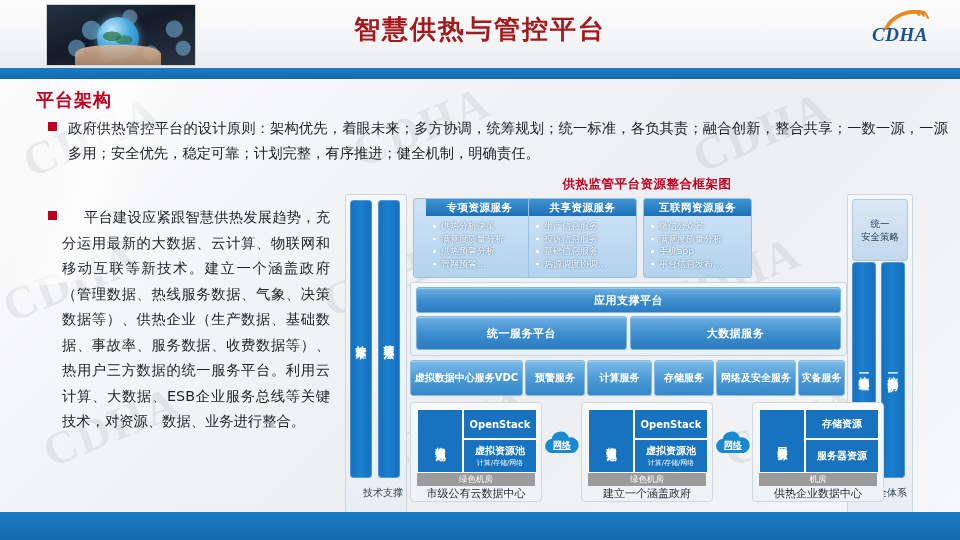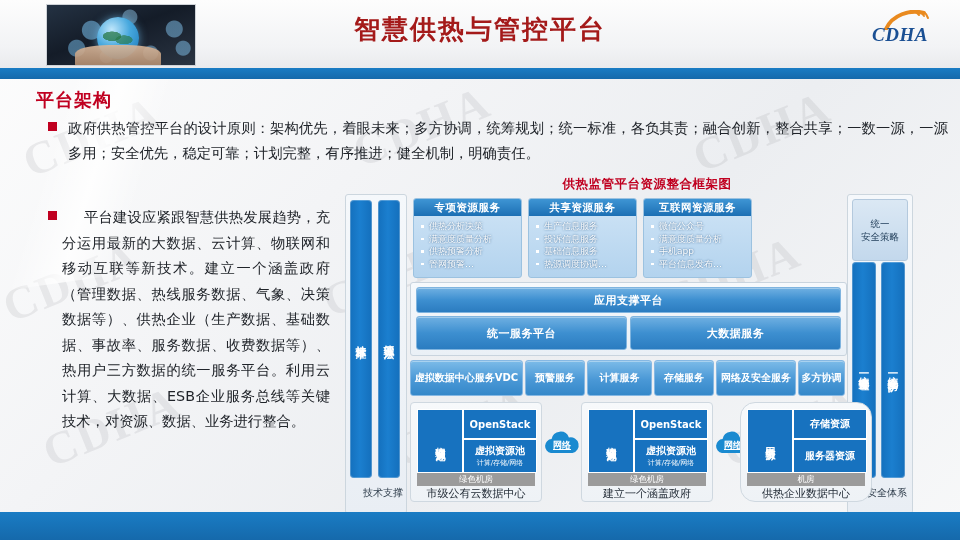--- a/index.html
+++ b/index.html
@@ -190,21 +190,21 @@
 
     <div class="sideframe" style="left:502px;top:2px;width:64px;height:318px;"></div>
     <div class="svcbox" style="left:507px;top:7px;width:54px;height:60px;background:linear-gradient(180deg,#dbe8f4 0%,#c3d8ec 100%);border:1px solid #b4c9dd;display:flex;flex-direction:column;align-items:center;justify-content:center;">
       <div style="font-size:9.5px;color:#23405c;line-height:13px;text-align:center;font-family:'DejaVu Sans','Liberation Sans',sans-serif;">统一</div>
       <div style="font-size:9.5px;color:#23405c;line-height:13px;text-align:center;font-family:'DejaVu Sans','Liberation Sans',sans-serif;">安全策略</div>
     </div>
     <div class="vbar" style="left:507px;top:70px;width:24px;height:216px;">统一安全管理</div>
     <div class="vbar" style="left:536px;top:70px;width:24px;height:216px;">统一安全防护</div>
     <div class="sidecap" style="left:502px;top:294px;width:64px;">安全体系</div>
 
-    <div class="svcbox" style="left:68px;top:6px;width:107px;height:78px;">
+    <div class="svcbox" style="left:68px;top:6px;width:107px;height:78px;padding-left:12px;">
       <div class="svc-head">专项资源服务</div>
       <div class="svc-body">
         <div class="svc-li">供热分析决策</div>
         <div class="svc-li">满意度质量分析</div>
         <div class="svc-li">供热预警分析</div>
         <div class="svc-li">管网预警…</div>
       </div>
     </div>
 
     <div class="svcbox" style="left:183px;top:6px;width:107px;height:78px;">
@@ -231,21 +231,21 @@
     <div class="panel" style="left:65px;top:90px;width:435px;height:72px;"></div>
     <div class="bluebar" style="left:71px;top:95px;width:423px;height:24px;">应用支撑平台</div>
     <div class="bluebar" style="left:71px;top:124px;width:209px;height:32px;">统一服务平台</div>
     <div class="bluebar" style="left:285px;top:124px;width:209px;height:32px;">大数据服务</div>
 
     <div class="svcbtn" style="left:65px;top:168px;width:111px;height:34px;">虚拟数据中心服务VDC</div>
     <div class="svcbtn" style="left:180px;top:168px;width:58px;height:34px;">预警服务</div>
     <div class="svcbtn" style="left:242px;top:168px;width:63px;height:34px;">计算服务</div>
     <div class="svcbtn" style="left:309px;top:168px;width:58px;height:34px;">存储服务</div>
     <div class="svcbtn" style="left:371px;top:168px;width:78px;height:34px;">网络及安全服务</div>
-    <div class="svcbtn" style="left:453px;top:168px;width:45px;height:34px;">多方协调</div>
+    <div class="svcbtn" style="left:453px;top:168px;width:45px;height:34px;">灾备服务</div>
 
     <div class="dcwrap" style="left:65px;top:210px;width:130px;height:98px;">
       <div class="dcbox dc-vert" style="left:6px;top:6px;width:44px;height:62px;">物理资源池</div>
       <div class="dcbox" style="left:52px;top:6px;width:72px;height:28px;font-size:10px;">OpenStack</div>
       <div class="dcbox" style="left:52px;top:36px;width:72px;height:32px;flex-direction:column;">
         <span style="font-size:10px;">虚拟资源池</span>
         <span class="dcsub">计算/存储/网络</span>
       </div>
       <div class="dcroom" style="left:6px;top:70px;width:118px;height:13px;">绿色机房</div>
       <div class="dccap" style="left:0;top:83px;">市级公有云数据中心</div>
@@ -269,21 +269,21 @@
       <div class="dccap" style="left:0;top:83px;">建立一个涵盖政府</div>
     </div>
 
     <div class="cloud" style="left:367px;top:238px;">
       <svg viewBox="0 0 42 28" width="42" height="28">
         <path d="M10,23 a7,7 0 0 1 0.6,-13.9 a9,9 0 0 1 17.3,-1.6 a7.5,7.5 0 0 1 3.6,15.5 z" fill="#1a8ad0"></path>
       </svg>
       <div class="cloud-label">网络</div>
     </div>
 
-    <div class="dcwrap" style="left:395px;top:210px;width:130px;height:98px;border-radius:15px;">
+    <div class="dcwrap" style="left:407px;top:210px;width:130px;height:98px;">
       <div class="dcbox dc-vert" style="left:6px;top:6px;width:44px;height:62px;">网络资源</div>
       <div class="dcbox" style="left:52px;top:6px;width:72px;height:28px;font-size:10px;">存储资源</div>
       <div class="dcbox" style="left:52px;top:36px;width:72px;height:32px;font-size:10px;">服务器资源</div>
       <div class="dcroom" style="left:6px;top:70px;width:118px;height:13px;">机房</div>
       <div class="dccap" style="left:0;top:83px;">供热企业数据中心</div>
     </div>
 
   </div>
 
   <div class="footer"></div>

